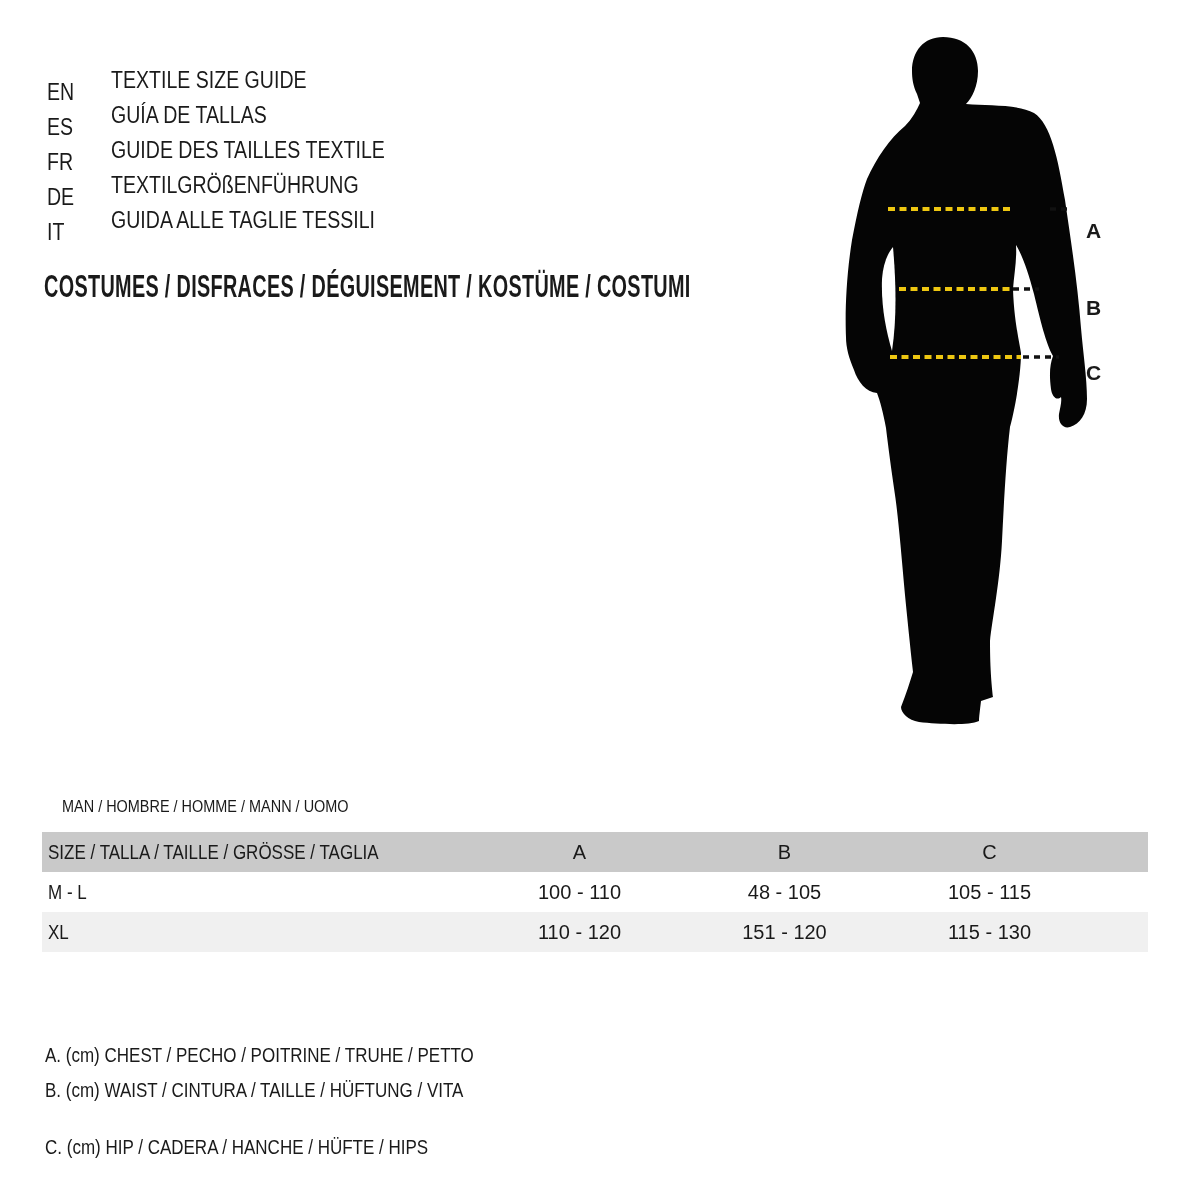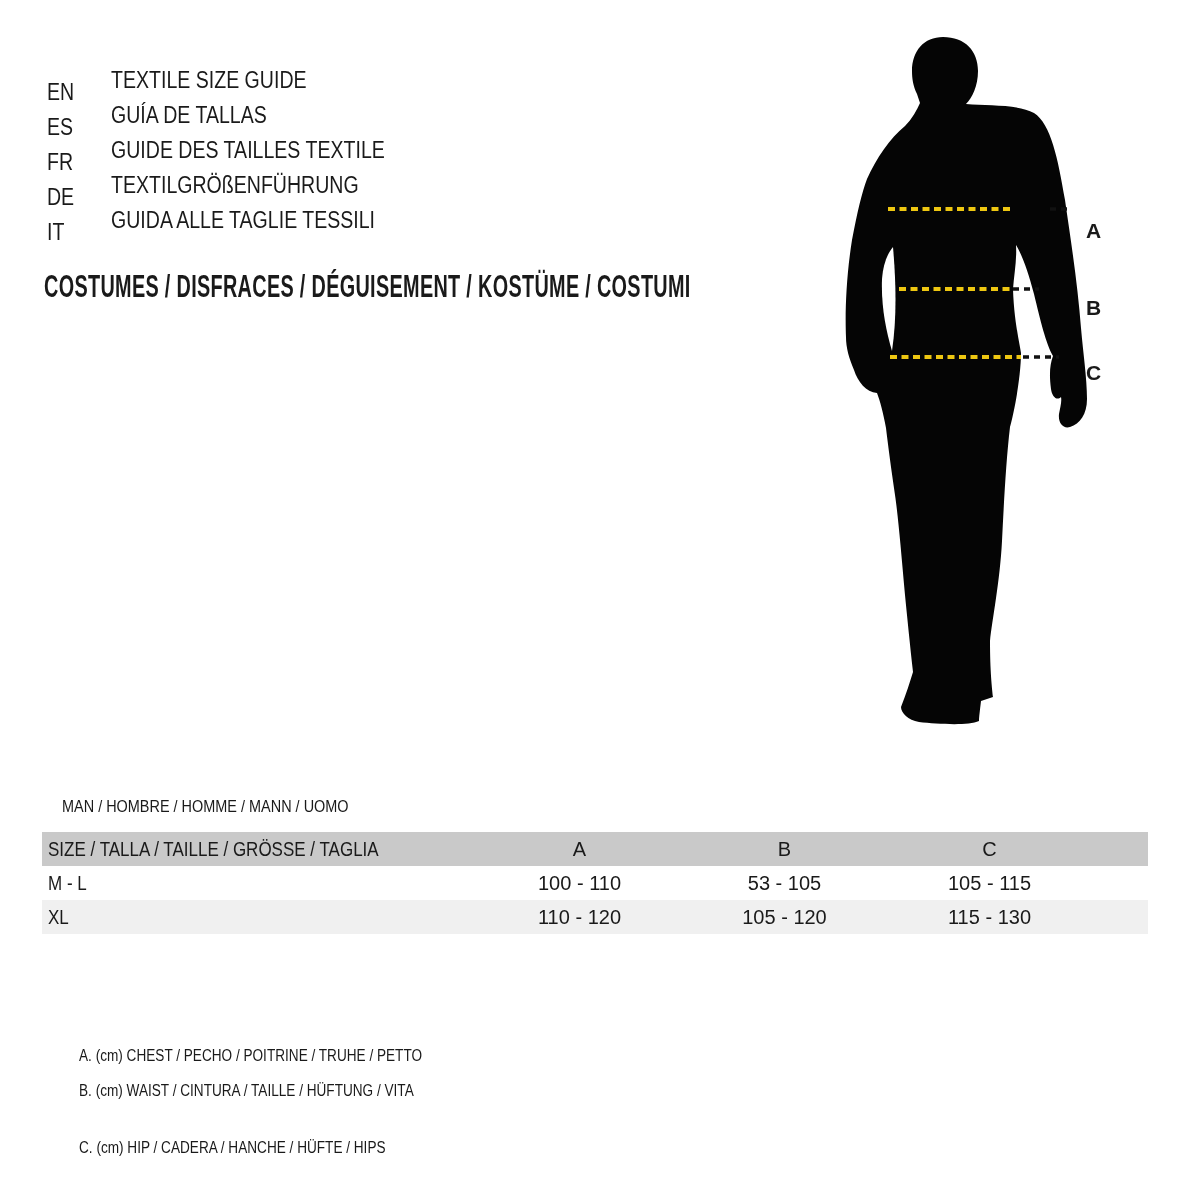--- a/index.html
+++ b/index.html
@@ -24,31 +24,31 @@
 
   
   .figure-wrap{left:820px;top:20px;width:380px;height:760px;}
   .marker-label{font-size:21px;line-height:21px;font-weight:700;width:30px;}
 
   
   .section-title{left:62px;top:795px;font-size:17px;line-height:23px;font-weight:400;}
 
   
   .size-table{left:42px;top:832px;width:1106px;border-collapse:collapse;table-layout:fixed;font-size:20px;}
-  .size-table td,.size-table th{padding:0;height:34px;font-weight:400;vertical-align:middle;overflow:hidden;}
+  .size-table td,.size-table th{padding:0;height:40px;font-weight:400;vertical-align:middle;overflow:hidden;}
   .size-table col.c-label{width:435px;}
   .size-table col.c-a,.size-table col.c-b,.size-table col.c-c{width:205px;}
   .size-table col.c-sp{width:56px;}
   .size-table thead tr{background:var(--table_header_bg,#c9c9c9);}
   .size-table .lbl{text-align:left;padding-left:6px;}
   .size-table .num{text-align:center;}
   .size-table tbody tr:nth-child(even){background:var(--table_row_alt_bg,#f0f0f0);}
 
   
-  .legend-row{left:45px;height:23px;font-size:16px;line-height:23px;font-weight:400;margin-left:34px;}
+  .legend-row{left:45px;height:23px;font-size:20px;line-height:23px;font-weight:400;}
 </style>
 </head>
 <body>
 
 <div class="abs lang-row" style="top:69px;">
   <span class="lang-code"><span class="cond">EN</span></span>
   <span class="lang-label"><span class="cond">TEXTILE SIZE GUIDE</span></span>
 </div>
 <div class="abs lang-row" style="top:104px;">
   <span class="lang-code"><span class="cond">ES</span></span>
@@ -150,28 +150,28 @@
       <th class="num">A</th>
       <th class="num">B</th>
       <th class="num">C</th>
       <th></th>
     </tr>
   </thead>
   <tbody>
     <tr>
       <td class="lbl"><span class="cond">M - L</span></td>
       <td class="num">100 - 110</td>
-      <td class="num">53 - 105</td>
+      <td class="num">48 - 105</td>
       <td class="num">105 - 115</td>
       <td></td>
     </tr>
     <tr>
       <td class="lbl"><span class="cond">XL</span></td>
       <td class="num">110 - 120</td>
-      <td class="num">105 - 120</td>
+      <td class="num">151 - 120</td>
       <td class="num">115 - 130</td>
       <td></td>
     </tr>
   </tbody>
 </table>
 
 <div class="abs legend-row" style="top:1044px;">
   <span class="cond">A. (cm) CHEST / PECHO / POITRINE / TRUHE / PETTO</span>
 </div>
 <div class="abs legend-row" style="top:1079px;">

